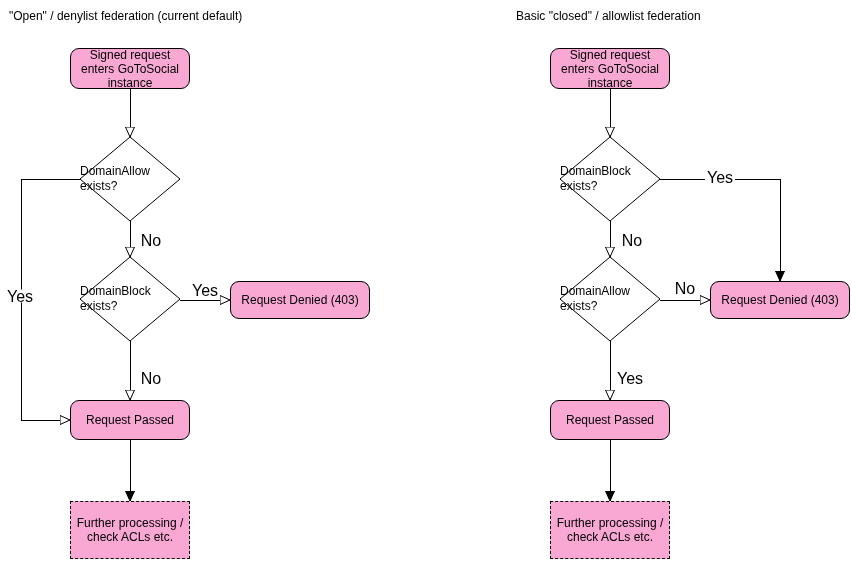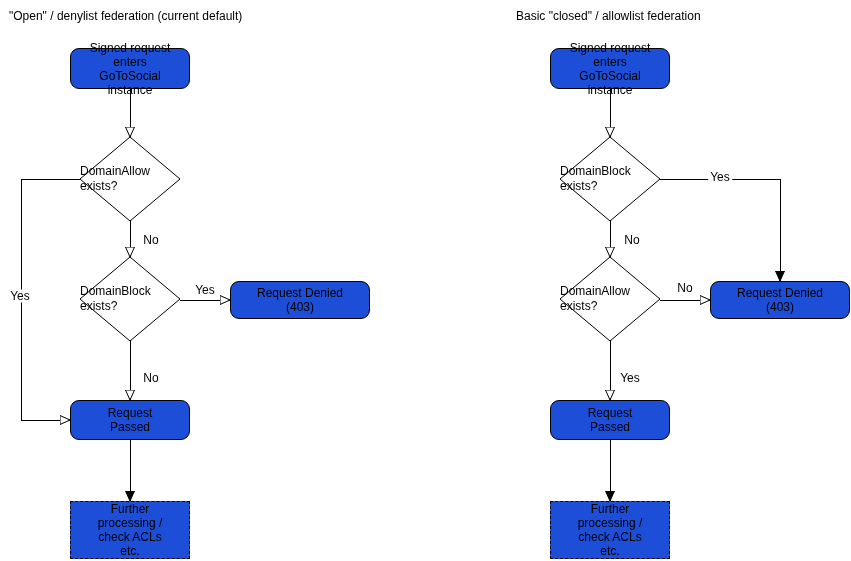--- a/index.html
+++ b/index.html
@@ -6,31 +6,31 @@
   .canvas{
     position:relative;width:851px;height:561px;background:#ffffff;
     font-family:"Liberation Sans",sans-serif;color:#000000;overflow:hidden;
   }
   .wires{position:absolute;left:0;top:0;width:851px;height:561px;}
   .wire{fill:none;stroke:#000;stroke-width:1;shape-rendering:crispEdges;}
   .shape{fill:#fff;stroke:#000;stroke-width:1;}
   .title{position:absolute;font-size:12px;line-height:14px;white-space:nowrap;}
   .box{
     position:absolute;box-sizing:border-box;border:1px solid #000;border-radius:9px;
-    background:#1d4ed8;display:flex;align-items:center;justify-content:center;
-    text-align:center;font-size:12px;line-height:14px;padding:1px 16px;
+    background:#f9a8d4;display:flex;align-items:center;justify-content:center;
+    text-align:center;font-size:12px;line-height:14px;padding:1px 2px;
   }
   .dashed{border-radius:0;border:1px dashed #000;}
   .dlabel{
     position:absolute;display:flex;align-items:center;justify-content:center;
     font-size:12px;line-height:15px;
   }
   .elabel{
     position:absolute;transform:translate(-50%,-50%);background:#fff;
-    font-size:12px;line-height:13px;padding:0 2px;white-space:nowrap;
+    font-size:16px;line-height:13px;padding:0 2px;white-space:nowrap;
   }
 </style>
 </head>
 <body>
 
 <div class="canvas">
 
   <svg class="wires" width="851" height="561" viewBox="0 0 851 561">
     <defs>
       <marker id="mOpen" markerUnits="userSpaceOnUse" markerWidth="13" markerHeight="12" refX="10.5" refY="5" orient="auto">

